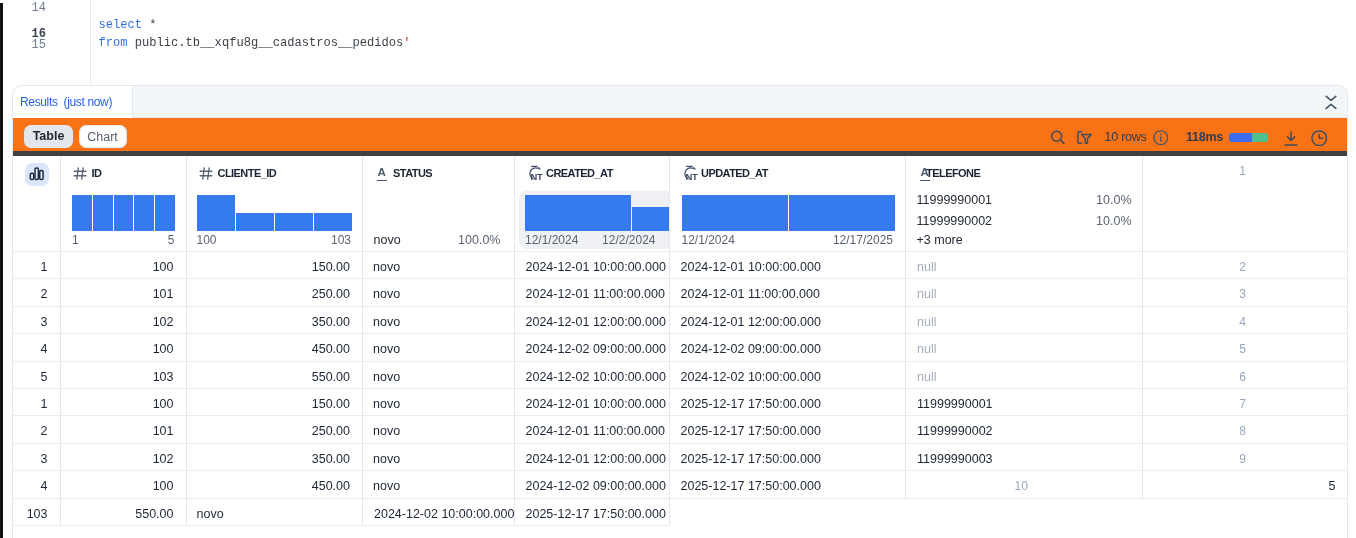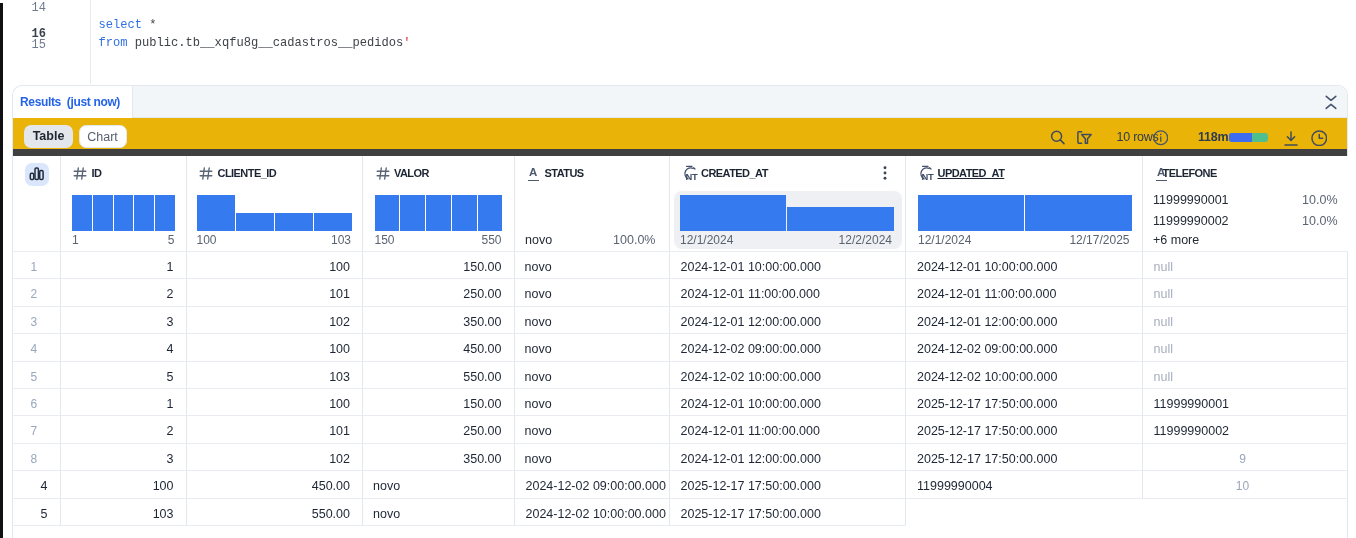--- a/index.html
+++ b/index.html
@@ -23,32 +23,32 @@
 
   
   #panel { position:absolute; left:12px; top:85px; width:1335.5px; height:453px;
     background:#fff; border:1px solid #e2e8f0; border-bottom:none;
     border-radius:10px 10px 0 0; }
 
   #tabbar { position:absolute; left:0; top:0; width:100%; height:32px;
     background:#f3f6f9; border-bottom:1px solid #e2e8f0; border-radius:10px 10px 0 0; }
   #tab { position:absolute; left:0; top:0; width:119.5px; height:32px; background:#fff;
     border-right:1px solid #e2e8f0; border-radius:10px 0 0 0;
-    font-size:12px; font-weight:bold; color:#2563eb; line-height:32px; padding-left:7px;
+    font-size:12px; font-weight:normal; color:#2563eb; line-height:32px; padding-left:7px;
     letter-spacing:-0.35px; }
   #collapse { position:absolute; right:9.5px; top:9px; }
 
   #toolbar { position:absolute; left:0; top:32px; width:100%; height:38px;
-    background:#eab308; border-bottom:7px solid #404040; }
+    background:#f97316; border-bottom:5px solid #404040; }
   .btn { position:absolute; top:7px; height:23px; border-radius:7px;
     font-size:12.5px; line-height:22px; text-align:center; }
   #btn-table { left:11px; width:49px; background:#e3e6eb; color:#1f2632; font-weight:bold; }
   #btn-chart { left:65.5px; width:48px; background:#fff; border:1px solid #e3e7ee; color:#565f6e; }
   .ticon { position:absolute; top:0; }
-  .tb-text { position:absolute; font-size:12.5px; color:#2e3b50; letter-spacing:-0.25px; top:11.5px;margin-left:12px; }
+  .tb-text { position:absolute; font-size:12.5px; color:#2e3b50; letter-spacing:-0.25px; top:11.5px; }
 
   
   #grid { position:absolute; left:0; top:70px; width:1334px;
     display:grid;
     grid-template-columns:47.5px 126px 176.5px 151.5px 155px 236.5px 236.5px 205px;
     grid-template-rows:96px repeat(10, 27.4px);
     font-size:12.5px; color:#1d2634; }
   #grid > div { border-right:1px solid #e3e7ee; border-bottom:1px solid #e9ecf0; overflow:hidden; }
   #grid > div:nth-child(8n) { border-right:none; }
   .hc { position:relative; background:#fff; }
@@ -168,38 +168,20 @@
       <div class="hist" style="left:10px; width:155.5px;">
         <div class="bar" style="height:36px;"></div>
           <div class="bar" style="height:17.5px;"></div>
           <div class="bar" style="height:17.5px;"></div>
           <div class="bar" style="height:17.5px;"></div>
       </div>
       <div class="hmin" style="left:10px;">100</div>
       <div class="hmax" style="right:11px;">103</div>
     </div>
     <div class="hc">
-      <svg class="hicon" style="left:12.5px; top:11.3px;" width="14" height="13" viewBox="0 0 14 13" fill="none" stroke="#5b6675" stroke-width="1.4" stroke-linecap="round">
-        <path d="M1.2 4.2 H12.8"></path>
-          <path d="M1.2 8.8 H12.8"></path>
-          <path d="M5.3 1 L3.8 12"></path>
-          <path d="M10.2 1 L8.7 12"></path>
-      </svg>
-      <div class="hlabel" style="left:31px;">VALOR</div>
-      <div class="hist" style="left:11.5px; width:128px;">
-        <div class="bar" style="height:36px;"></div>
-          <div class="bar" style="height:36px;"></div>
-          <div class="bar" style="height:36px;"></div>
-          <div class="bar" style="height:36px;"></div>
-          <div class="bar" style="height:36px;"></div>
-      </div>
-      <div class="hmin" style="left:11.5px;">150</div>
-      <div class="hmax" style="right:12px;">550</div>
-    </div>
-    <div class="hc">
       <div class="hicon" style="left:13.5px; top:10.3px; width:10.5px; text-align:center; font-size:11.5px; font-weight:bold; color:#4b5a6e; border-bottom:1.4px solid #4b5a6e; line-height:12.5px; height:14.5px;">A</div>
       <div class="hlabel" style="left:30px;">STATUS</div>
       <div class="item" style="left:10.5px; top:76.5px;"><span class="iname">novo</span></div>
       <div class="ipct" style="right:13px; top:76.5px;">100.0%</div>
     </div>
     <div class="hc">
       <svg class="hicon nticon" style="left:12px; top:9px;" width="17" height="17" viewBox="0 0 17 17" fill="none" stroke="#44506b" stroke-width="1.25" stroke-linecap="round">
         <path d="M4.6 1.4 H10"></path>
         <path d="M11.3 3.5 A 5.6 5.6 0 1 0 6.1 13.9"></path>
         <path d="M11.6 2.6 L13 4"></path>
@@ -219,36 +201,36 @@
           <circle cx="2" cy="12.3" r="1.45"></circle>
       </svg>
     </div>
     <div class="hc">
       <svg class="hicon nticon" style="left:12px; top:9px;" width="17" height="17" viewBox="0 0 17 17" fill="none" stroke="#44506b" stroke-width="1.25" stroke-linecap="round">
         <path d="M4.6 1.4 H10"></path>
         <path d="M11.3 3.5 A 5.6 5.6 0 1 0 6.1 13.9"></path>
         <path d="M11.6 2.6 L13 4"></path>
         <text x="3.6" y="15" font-size="9.4px" font-weight="bold" fill="#3f4c66" stroke="none" font-family="Liberation Sans, sans-serif" letter-spacing="-0.3">NT</text>
       </svg>
-      <div class="hlabel" style="left:31.5px;text-decoration:underline;">UPDATED_AT</div>
+      <div class="hlabel" style="left:31.5px;">UPDATED_AT</div>
       <div class="hist" style="left:12px; width:213.5px;">
         <div class="bar" style="height:36px;"></div>
           <div class="bar" style="height:36px;"></div>
       </div>
       <div class="hmin" style="left:12px;">12/1/2024</div>
       <div class="hmax" style="right:12px;">12/17/2025</div>
     </div>
     <div class="hc">
       <div class="hicon" style="left:13.5px; top:10.3px; width:10.5px; text-align:center; font-size:11.5px; font-weight:bold; color:#4b5a6e; border-bottom:1.4px solid #4b5a6e; line-height:12.5px; height:14.5px;">A</div>
       <div class="hlabel" style="left:20px;">TELEFONE</div>
       <div class="item" style="left:10.5px; top:36.5px;"><span class="iname">11999990001</span></div>
       <div class="ipct" style="right:10px; top:37px;">10.0%</div>
       <div class="item" style="left:10.5px; top:57.5px;"><span class="iname">11999990002</span></div>
       <div class="ipct" style="right:10px; top:58px;">10.0%</div>
-      <div class="item" style="left:10.5px; top:76.5px;"><span class="iname">+6 more</span></div>
+      <div class="item" style="left:10.5px; top:76.5px;"><span class="iname">+3 more</span></div>
     </div>
 
     <div class="c rn">1</div>
       <div class="c num">1</div>
       <div class="c num">100</div>
       <div class="c num">150.00</div>
       <div class="c left st">novo</div>
       <div class="c left">2024-12-01 10:00:00.000</div>
       <div class="c left">2024-12-01 10:00:00.000</div>
       <div class="c left nullv">null</div>
@@ -300,28 +282,28 @@
       <div class="c left">2024-12-01 11:00:00.000</div>
       <div class="c left">2025-12-17 17:50:00.000</div>
       <div class="c left telv">11999990002</div>
 <div class="c rn">8</div>
       <div class="c num">3</div>
       <div class="c num">102</div>
       <div class="c num">350.00</div>
       <div class="c left st">novo</div>
       <div class="c left">2024-12-01 12:00:00.000</div>
       <div class="c left">2025-12-17 17:50:00.000</div>
+      <div class="c left telv">11999990003</div>
 <div class="c rn">9</div>
       <div class="c num">4</div>
       <div class="c num">100</div>
       <div class="c num">450.00</div>
       <div class="c left st">novo</div>
       <div class="c left">2024-12-02 09:00:00.000</div>
       <div class="c left">2025-12-17 17:50:00.000</div>
-      <div class="c left telv">11999990004</div>
 <div class="c rn">10</div>
       <div class="c num">5</div>
       <div class="c num">103</div>
       <div class="c num">550.00</div>
       <div class="c left st">novo</div>
       <div class="c left">2024-12-02 10:00:00.000</div>
       <div class="c left">2025-12-17 17:50:00.000</div>
   </div>
 </div>
 

